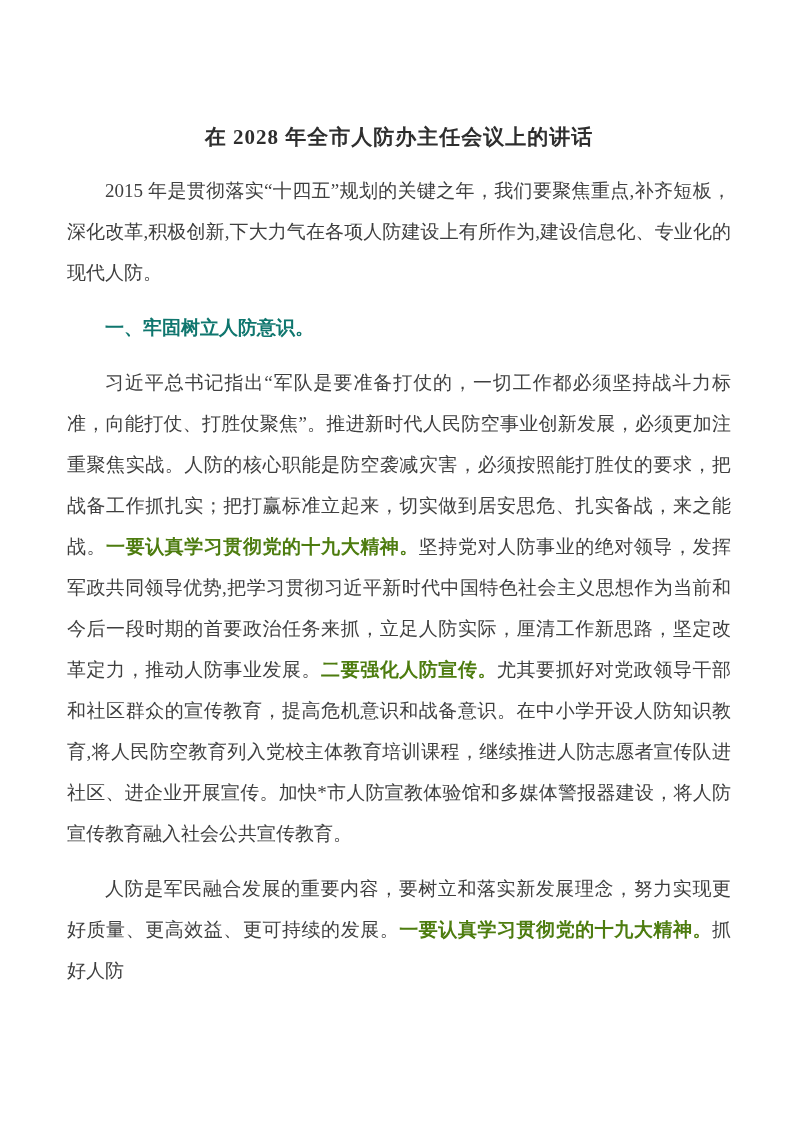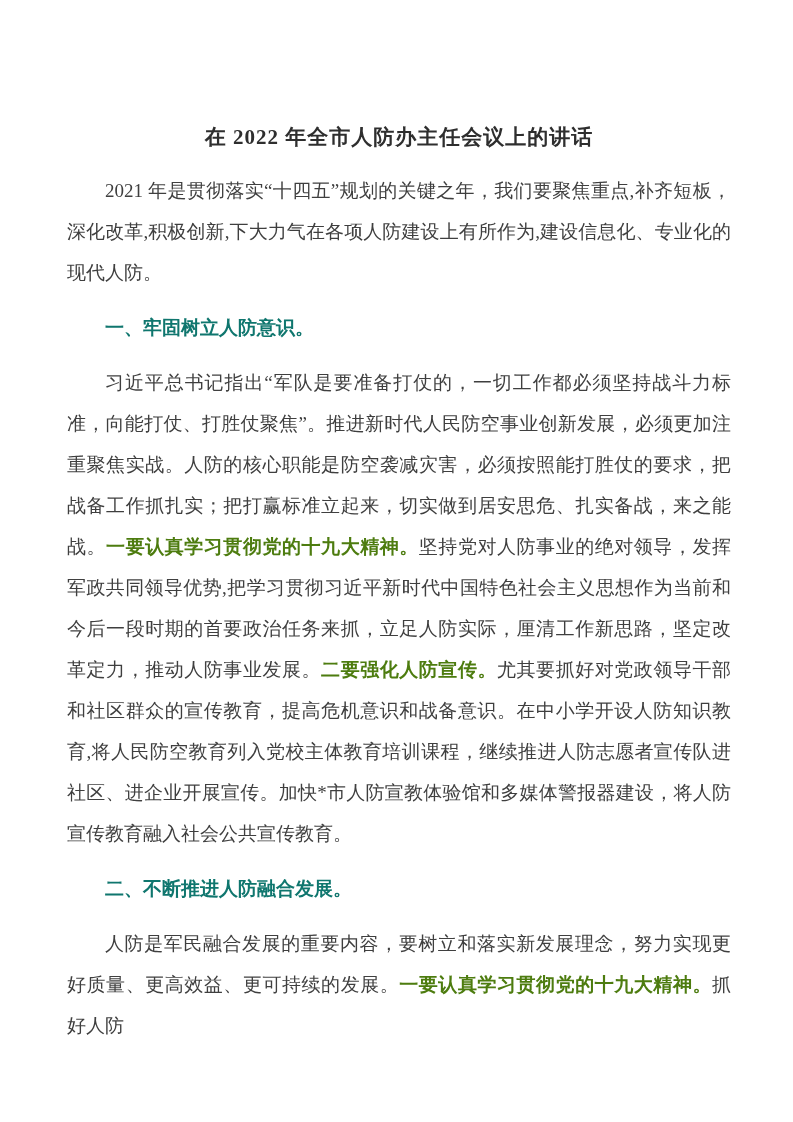--- a/index.html
+++ b/index.html
@@ -49,29 +49,28 @@
   .run-bold {
     font-weight: bold;
     color: #4d7c0f;
   }
 </style>
 </head>
 <body>
 
 <div class="page">
 
-  <h1 class="doc-title">在 2022 年全市人防办主任会议上的讲话</h1>
+  <h1 class="doc-title">在 2028 年全市人防办主任会议上的讲话</h1>
 
-  <p class="para">2021 年是贯彻落实“十四五”规划的关键之年，我们要聚焦重点,补齐短板，深化改革,积极创新,下大力气在各项人防建设上有所作为,建设信息化、专业化的现代人防。</p>
+  <p class="para">2015 年是贯彻落实“十四五”规划的关键之年，我们要聚焦重点,补齐短板，深化改革,积极创新,下大力气在各项人防建设上有所作为,建设信息化、专业化的现代人防。</p>
 
   <p class="heading">一、牢固树立人防意识。</p>
 
   <p class="para">
     <span>习近平总书记指出“军队是要准备打仗的，一切工作都必须坚持战斗力标准，向能打仗、打胜仗聚焦”。推进新时代人民防空事业创新发展，必须更加注重聚焦实战。人防的核心职能是防空袭减灾害，必须按照能打胜仗的要求，把战备工作抓扎实；把打赢标准立起来，切实做到居安思危、扎实备战，来之能战。</span><span class="run-bold">一要认真学习贯彻党的十九大精神。</span><span>坚持党对人防事业的绝对领导，发挥军政共同领导优势,把学习贯彻习近平新时代中国特色社会主义思想作为当前和今后一段时期的首要政治任务来抓，立足人防实际，厘清工作新思路，坚定改革定力，推动人防事业发展。</span><span class="run-bold">二要强化人防宣传。</span><span>尤其要抓好对党政领导干部和社区群众的宣传教育，提高危机意识和战备意识。在中小学开设人防知识教育,将人民防空教育列入党校主体教育培训课程，继续推进人防志愿者宣传队进社区、进企业开展宣传。加快*市人防宣教体验馆和多媒体警报器建设，将人防宣传教育融入社会公共宣传教育。</span>
   </p>
 
-  <p class="heading">二、不断推进人防融合发展。</p>
 
   <p class="para">
     <span>人防是军民融合发展的重要内容，要树立和落实新发展理念，努力实现更好质量、更高效益、更可持续的发展。</span><span class="run-bold">一要认真学习贯彻党的十九大精神。</span><span>抓好人防</span>
   </p>
 
 </div>
 
 </body></html>

